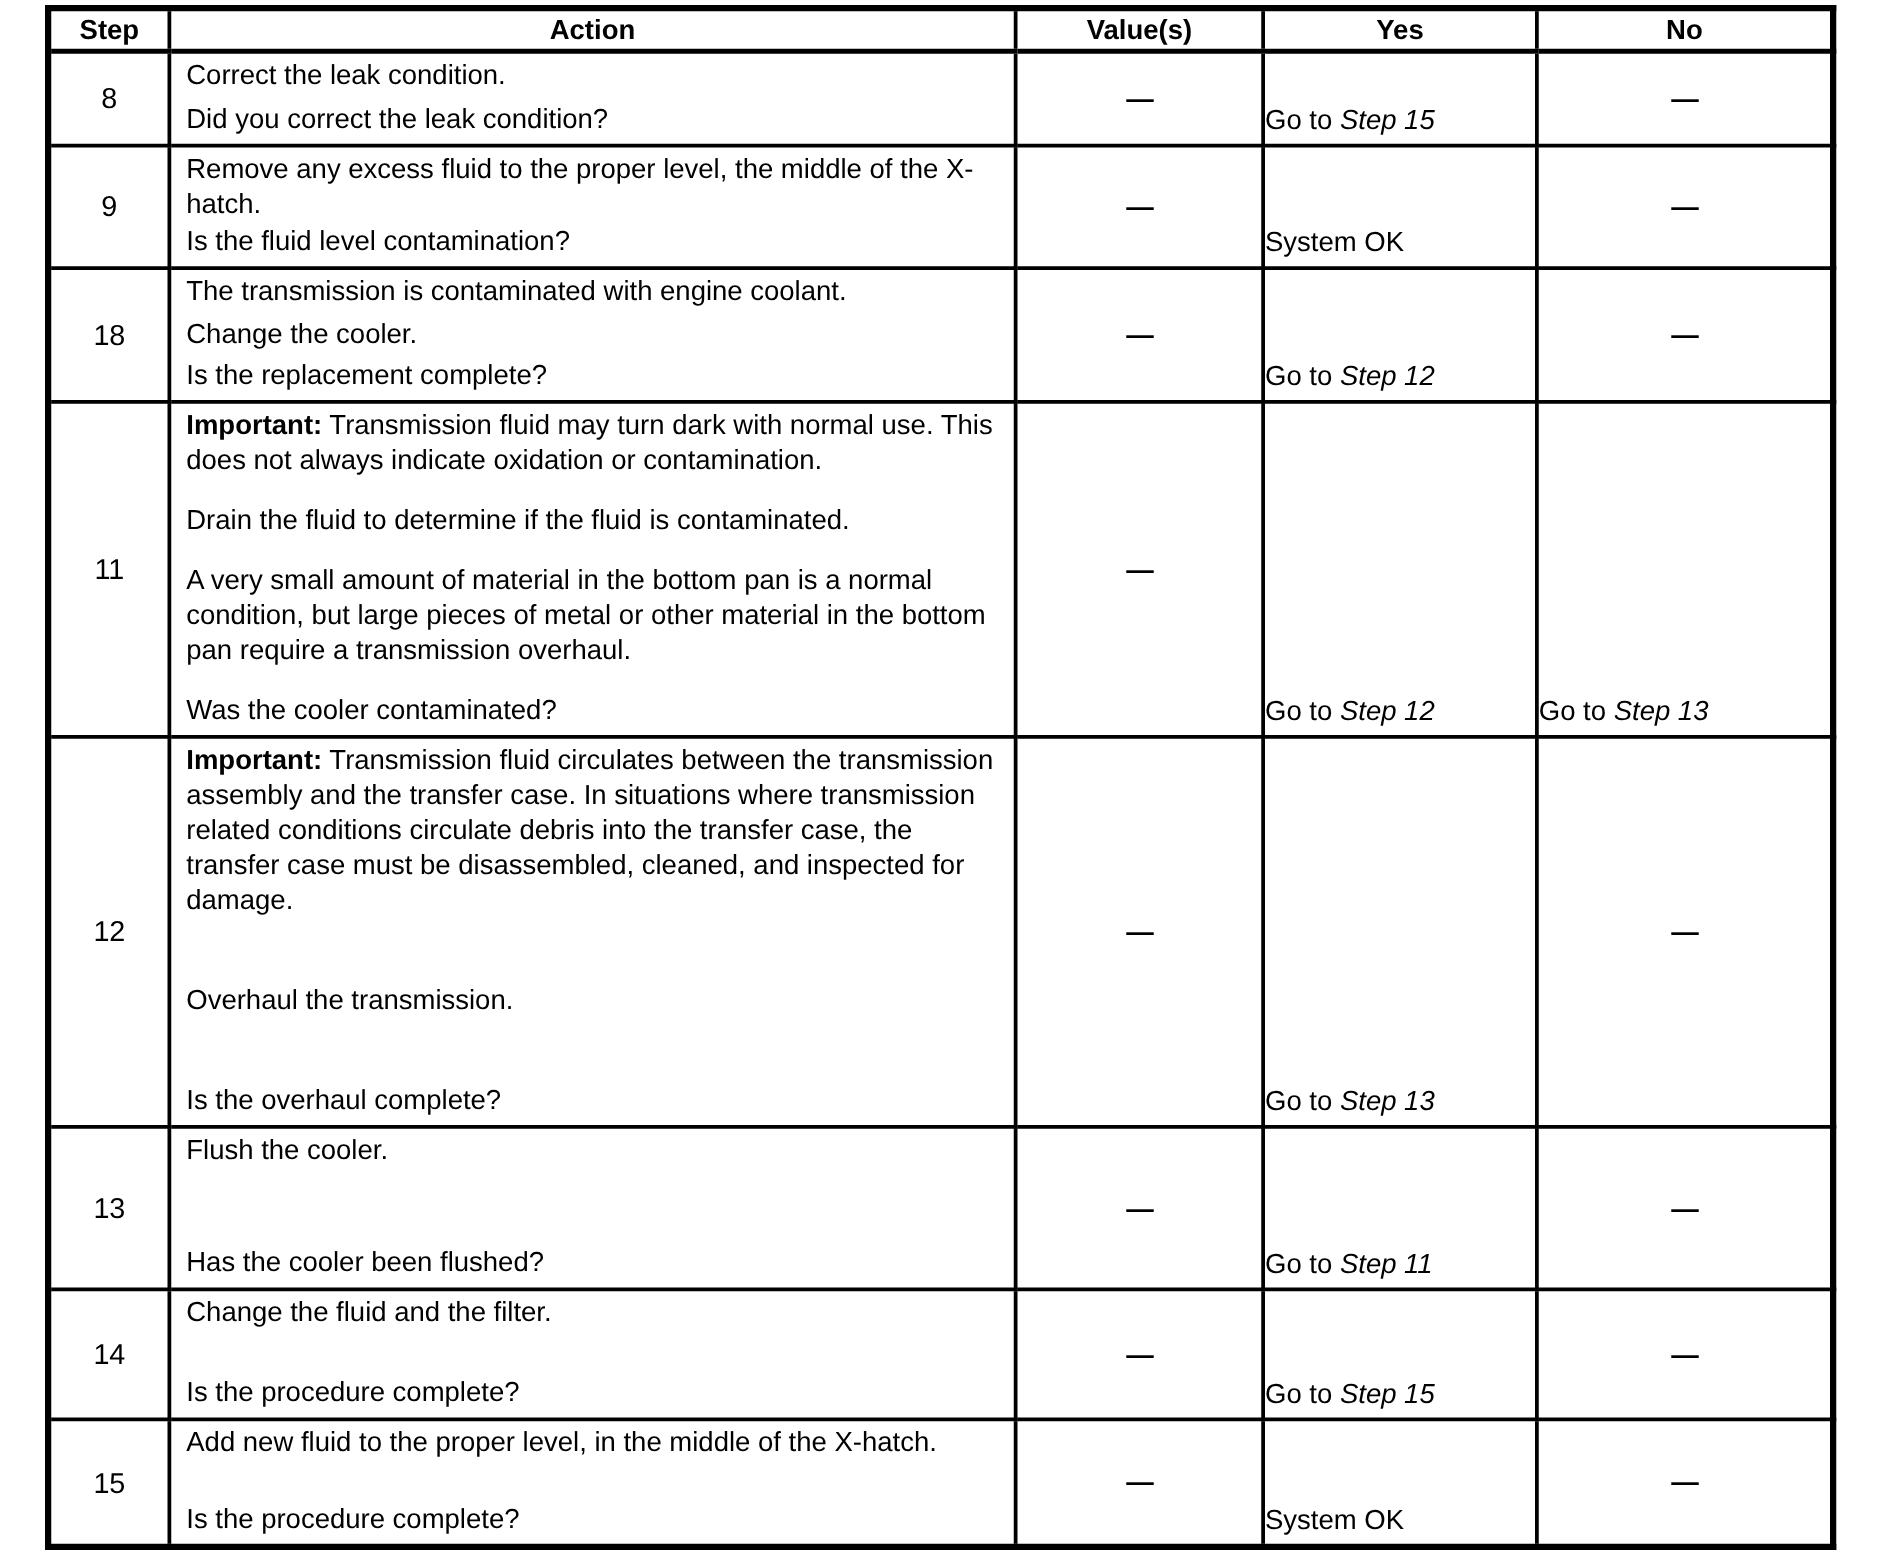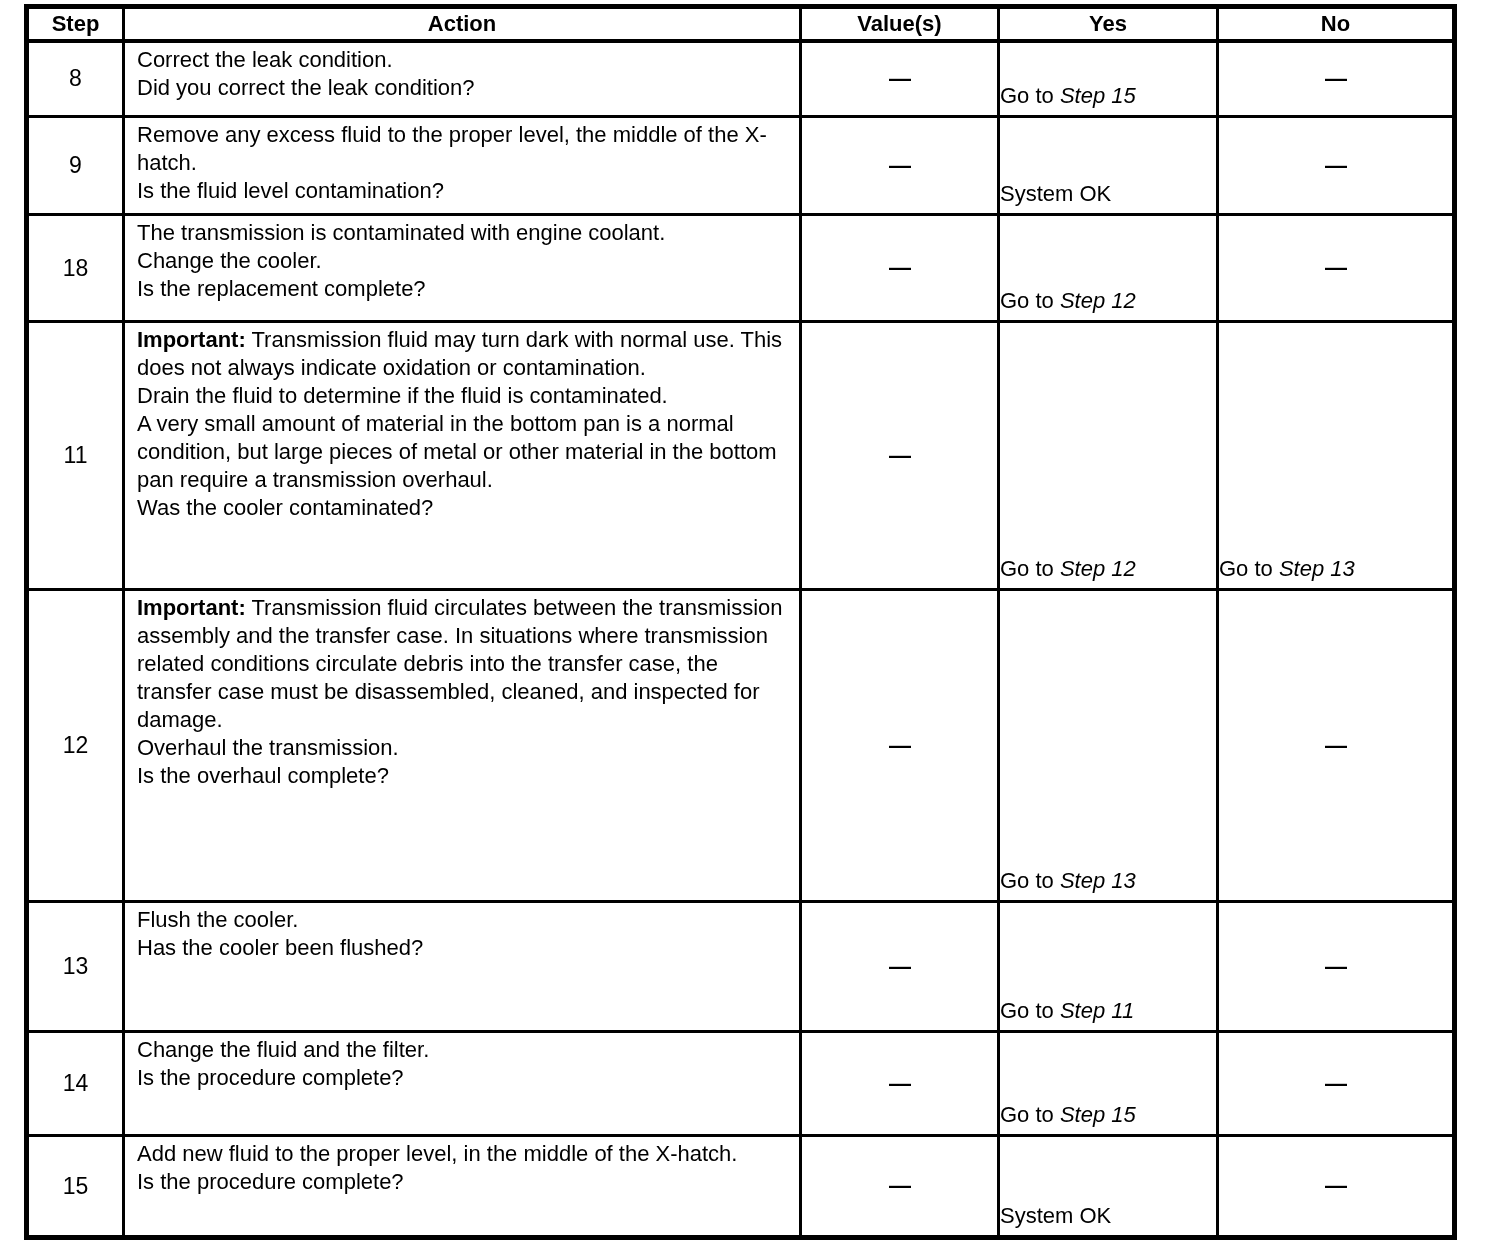--- a/index.html
+++ b/index.html
@@ -3,21 +3,21 @@
 <meta charset="utf-8">
 <style>
   html,body{margin:0;padding:0;background:#fff;}
   body{
     width:1504px;height:1242px;position:relative;
     font-family:"Liberation Sans", sans-serif;
     color:#000;
     -webkit-font-smoothing:antialiased;
   }
   table.diag{
-    position:absolute;left:24px;top:4px;
+    position:absolute;left:36px;top:4px;
     width:1428px;
     border-collapse:collapse;
     border:5px solid #000;
     table-layout:fixed;
   }
   col.c-step{width:97px}
   col.c-action{width:677px}
   col.c-value{width:198px}
   col.c-yes{width:219px}
   col.c-no{width:237px}
@@ -35,20 +35,21 @@
   tbody tr:nth-child(6){height:130px}
   tbody tr:nth-child(7){height:104px}
   tbody tr:nth-child(8){height:102px}
   td{position:relative;vertical-align:middle;}
   td.step-col{text-align:center;font-size:23px;}
   .fill{
     position:absolute;top:0;left:0;right:0;bottom:0;
     display:flex;flex-direction:column;overflow:hidden;
   }
   td.action-col .fill{
+    justify-content:space-between;
     padding:3px 12px 6px 12px;
     line-height:28px;
   }
   td.action-col p{margin:0;}
   td.cell-center .fill{justify-content:center;align-items:center;}
   td.cell-bottom .fill{justify-content:flex-end;align-items:flex-start;padding-bottom:6px;}
   .dash{font-weight:bold;letter-spacing:-1px;}
   i.stepref{font-style:italic;}
 </style>
 </head>

